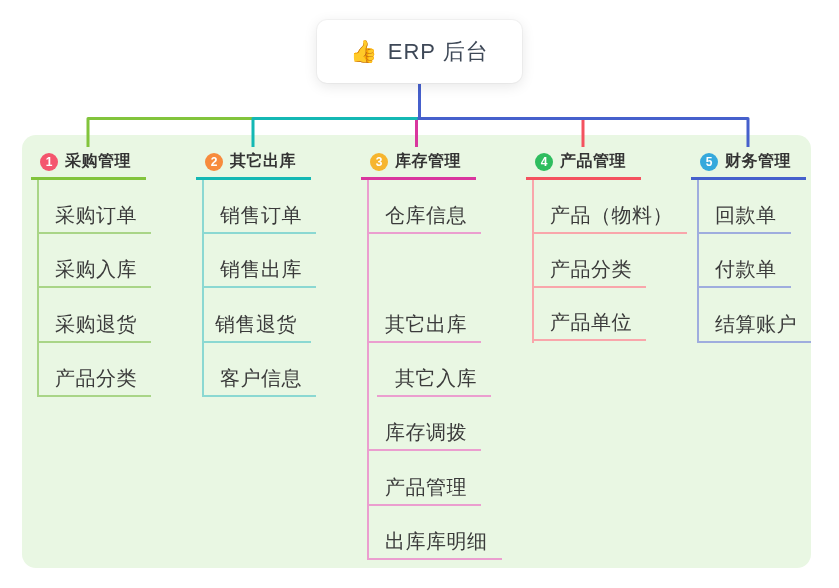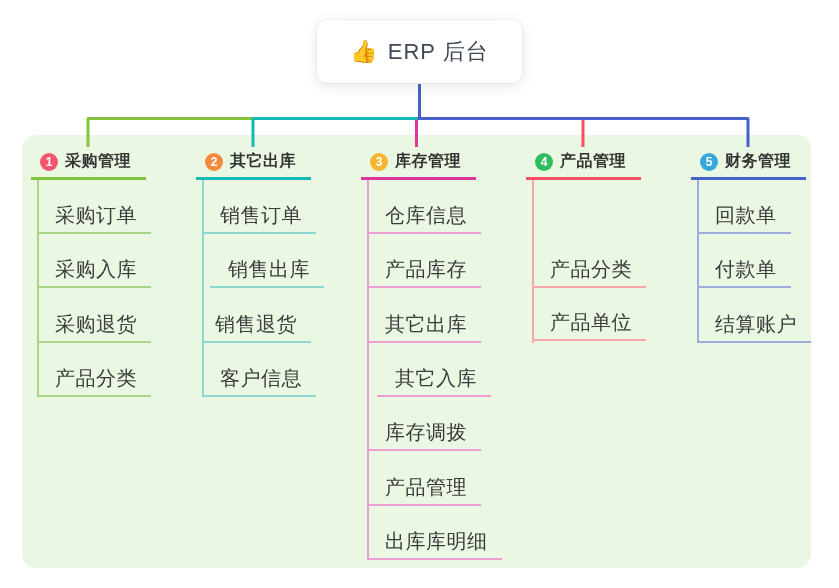--- a/index.html
+++ b/index.html
@@ -68,40 +68,40 @@
     <div class="child-node" style="left: 37px; top: 205px; border-bottom-color: rgb(169, 213, 135);">采购订单</div>
     <div class="child-node" style="left: 37px; top: 259px; border-bottom-color: rgb(169, 213, 135);">采购入库</div>
     <div class="child-node" style="left: 37px; top: 314px; border-bottom-color: rgb(169, 213, 135);">采购退货</div>
     <div class="child-node" style="left: 37px; top: 368px; border-bottom-color: rgb(169, 213, 135);">产品分类</div>
     <div class="branch-topic" style="left: 196px; border-bottom-color: rgb(20, 184, 180);">
       <span class="num-badge" style="background: rgb(247, 139, 61);">2</span>
       <span class="topic-label">其它出库</span>
     </div>
     <div class="child-vline" style="left: 202px; top: 180px; height: 217px; background: rgb(139, 216, 210);"></div>
     <div class="child-node" style="left: 202px; top: 205px; border-bottom-color: rgb(139, 216, 210);">销售订单</div>
-    <div class="child-node" style="left: 202px; top: 259px; border-bottom-color: rgb(139, 216, 210); margin-left: 8px;">销售出库</div>
+    <div class="child-node" style="left: 202px; top: 259px; border-bottom-color: rgb(139, 216, 210);">销售出库</div>
     <div class="child-node" style="left: 202px; top: 314px; border-bottom-color: rgb(139, 216, 210); padding-left: 13px;">销售退货</div>
     <div class="child-node" style="left: 202px; top: 368px; border-bottom-color: rgb(139, 216, 210);">客户信息</div>
     <div class="branch-topic" style="left: 361px; border-bottom-color: rgb(217, 54, 158);">
       <span class="num-badge" style="background: rgb(246, 181, 46);">3</span>
       <span class="topic-label">库存管理</span>
     </div>
     <div class="child-vline" style="left: 367px; top: 180px; height: 380px; background: rgb(235, 158, 207);"></div>
     <div class="child-node" style="left: 367px; top: 205px; border-bottom-color: rgb(235, 158, 207);">仓库信息</div>
-    <div class="child-node" style="left: 367px; top: 259px; border-bottom-color: rgb(235, 158, 207);">产品库存</div>
     <div class="child-node" style="left: 367px; top: 314px; border-bottom-color: rgb(235, 158, 207);">其它出库</div>
     <div class="child-node" style="left: 367px; top: 368px; border-bottom-color: rgb(235, 158, 207); margin-left: 10px;">其它入库</div>
     <div class="child-node" style="left: 367px; top: 422px; border-bottom-color: rgb(235, 158, 207);">库存调拨</div>
     <div class="child-node" style="left: 367px; top: 477px; border-bottom-color: rgb(235, 158, 207);">产品管理</div>
     <div class="child-node" style="left: 367px; top: 531px; border-bottom-color: rgb(235, 158, 207);">出库库明细</div>
     <div class="branch-topic" style="left: 526px; border-bottom-color: rgb(244, 82, 95);">
       <span class="num-badge" style="background: rgb(47, 189, 95);">4</span>
       <span class="topic-label">产品管理</span>
     </div>
     <div class="child-vline" style="left: 532px; top: 180px; height: 163px; background: rgb(249, 166, 171);"></div>
+    <div class="child-node" style="left: 532px; top: 205px; border-bottom-color: rgb(249, 166, 171);">产品（物料）</div>
     <div class="child-node" style="left: 532px; top: 259px; border-bottom-color: rgb(249, 166, 171);">产品分类</div>
     <div class="child-node" style="left: 532px; top: 312px; border-bottom-color: rgb(249, 166, 171);">产品单位</div>
     <div class="branch-topic" style="left: 691px; border-bottom-color: rgb(70, 96, 204);">
       <span class="num-badge" style="background: rgb(53, 169, 220);">5</span>
       <span class="topic-label">财务管理</span>
     </div>
     <div class="child-vline" style="left: 697px; top: 180px; height: 163px; background: rgb(159, 173, 222);"></div>
     <div class="child-node" style="left: 697px; top: 205px; border-bottom-color: rgb(159, 173, 222);">回款单</div>
     <div class="child-node" style="left: 697px; top: 259px; border-bottom-color: rgb(159, 173, 222);">付款单</div>
     <div class="child-node" style="left: 697px; top: 314px; border-bottom-color: rgb(159, 173, 222);">结算账户</div>

